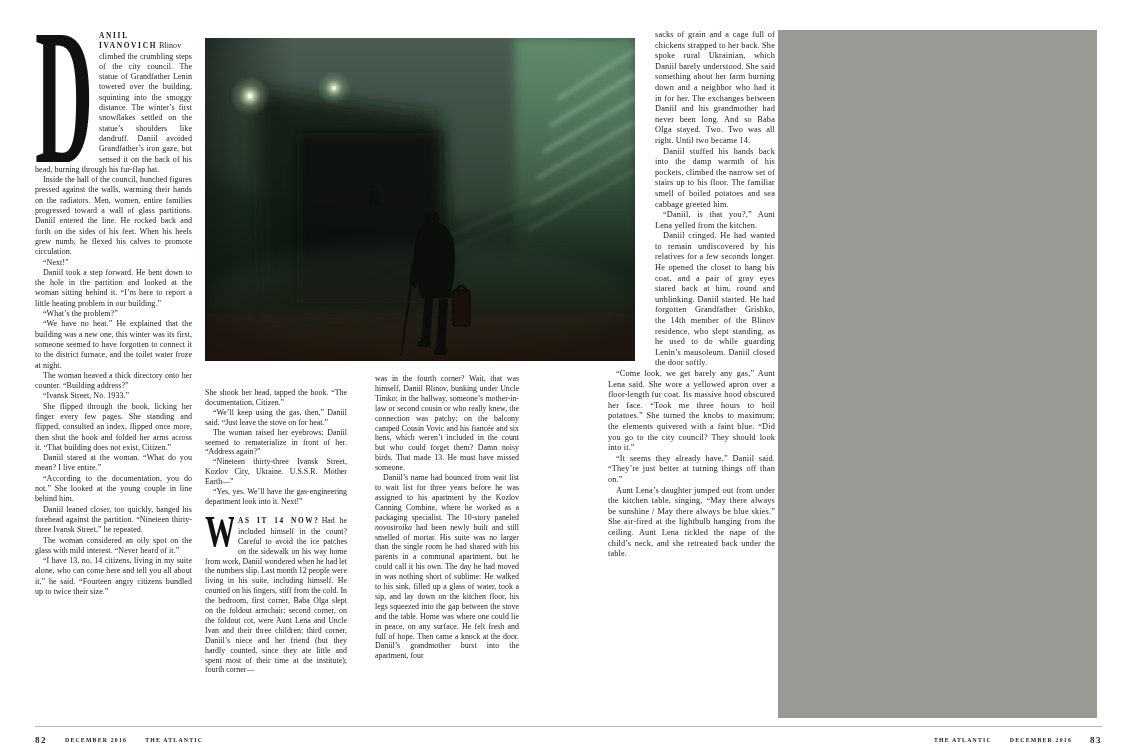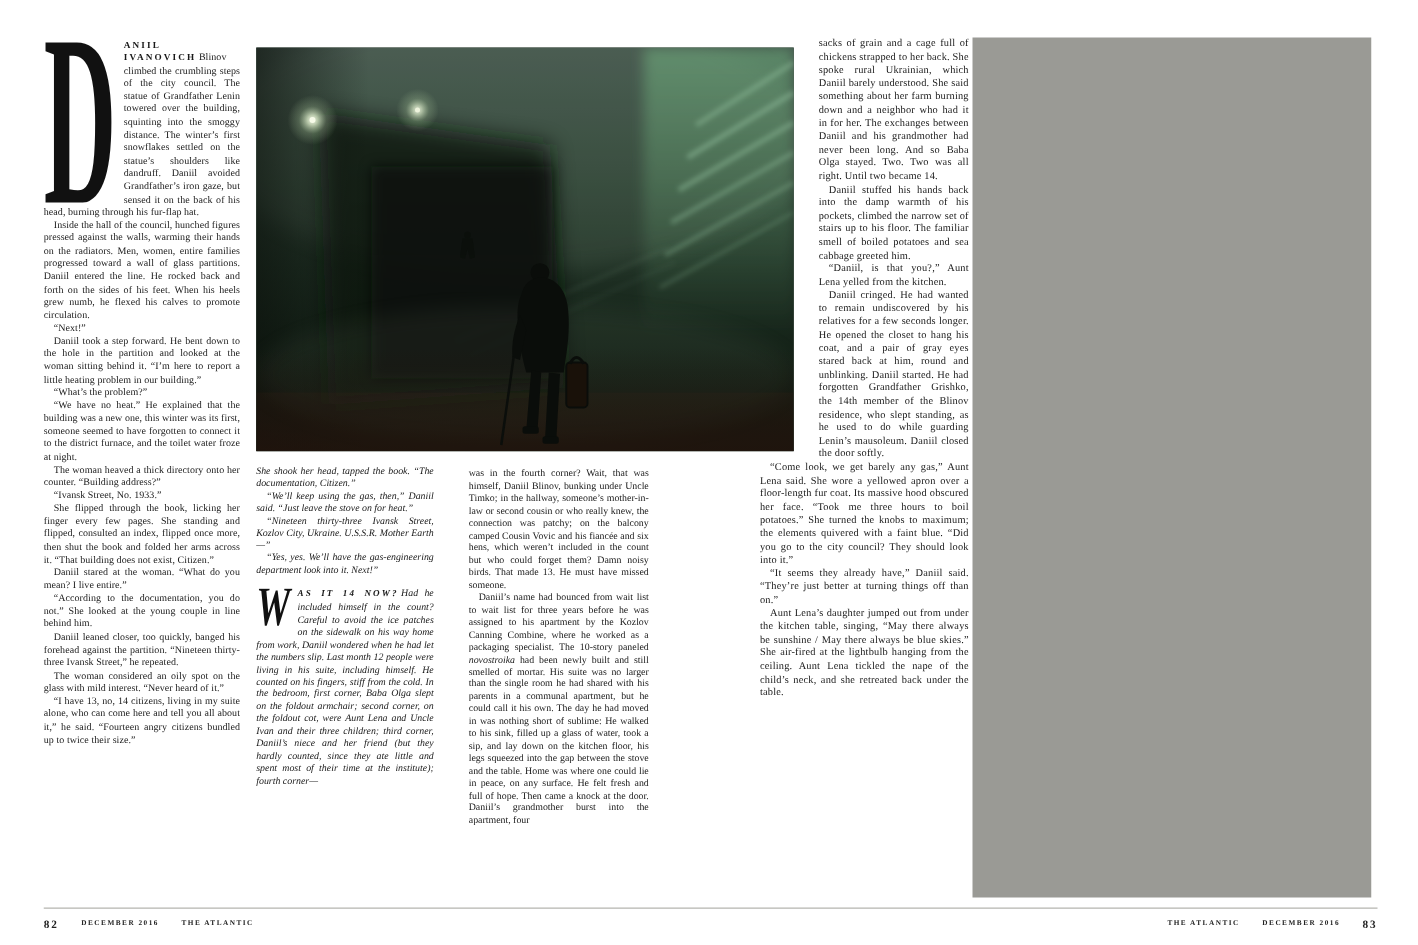--- a/index.html
+++ b/index.html
@@ -2,21 +2,21 @@
 <html lang="en"><head>
 <meta charset="utf-8">
 <style>
   html,body{margin:0;padding:0;}
   body{
     width:1134px;height:756px;position:relative;background:#ffffff;
     font-family:"Liberation Serif", serif;color:#191919;overflow:hidden;
   }
   .col{position:absolute;text-align:justify;}
   #col1{left:35px;top:31px;width:157px;font-size:8px;line-height:10.3px;letter-spacing:.05px;}
-  #col2{left:205px;top:372px;width:142px;font-size:7.9px;line-height:9.9px;font-style:italic;}
+  #col2{left:205px;top:388px;width:142px;font-size:7.9px;line-height:9.9px;}
   #col3{left:375px;top:374px;width:144px;font-size:7.9px;line-height:9.9px;}
   #col4{left:608px;top:30px;width:167px;font-size:8.3px;line-height:10.6px;letter-spacing:.15px;}
   .para{margin:0;text-indent:8px;}
   .para.no-indent{text-indent:0;}
   .dropcap-d{float:left;width:58px;height:130px;margin:1px 6px 0 0;overflow:hidden;}
   .dropcap-d span{display:block;font-weight:bold;font-size:196px;line-height:130px;
     transform:scaleX(.41);transform-origin:0 0;color:#111;}
   .w-section{margin-top:9px;}
   .dropcap-w{float:left;width:29px;height:30px;margin:1px 4px 0 0;overflow:hidden;}
   .dropcap-w span{display:block;font-weight:bold;font-size:45px;line-height:29px;
@@ -137,20 +137,21 @@
     </g>
     <line x1="206" y1="247" x2="196" y2="318" stroke="#0b0e0b" stroke-width="2"></line>
     <rect x="248" y="252" width="17" height="36" rx="3" fill="#191109" stroke="#0a0d0a" stroke-width="1.5"></rect>
     <path d="M251,253 Q256,243 262,253" fill="none" stroke="#0a0d0a" stroke-width="2.5"></path>
   </svg>
 </div>
 
 <div class="col" id="col2">
   <p class="para no-indent">She shook her head, tapped the book. “The documentation, Citizen.”</p>
   <p class="para">“We’ll keep using the gas, then,” Daniil said. “Just leave the stove on for heat.”</p>
+  <p class="para">The woman raised her eyebrows; Daniil seemed to rematerialize in front of her. “Address again?”</p>
   <p class="para">“Nineteen thirty-three Ivansk Street, Kozlov City, Ukraine. U.S.S.R. Mother Earth—”</p>
   <p class="para">“Yes, yes. We’ll have the gas-engineering department look into it. Next!”</p>
   <div class="w-section">
     <div class="dropcap-w">
         <span>W</span>
       </div>
     <p class="para no-indent"><span class="lead-in">AS IT 14 NOW?</span><span>Had he included himself in the count? Careful to avoid the ice patches on the sidewalk on his way home from work, Daniil wondered when he had let the numbers slip. Last month 12 people were living in his suite, including himself. He counted on his fingers, stiff from the cold. In the bedroom, first corner, Baba Olga slept on the foldout armchair; second corner, on the foldout cot, were Aunt Lena and Uncle Ivan and their three children; third corner, Daniil’s niece and her friend (but they hardly counted, since they ate little and spent most of their time at the institute); fourth corner—</span></p>
   </div>
 </div>
 

